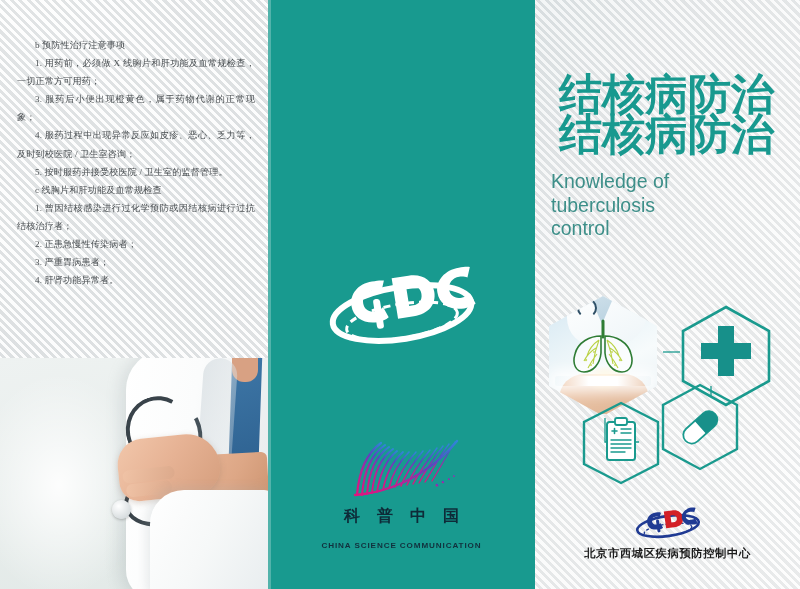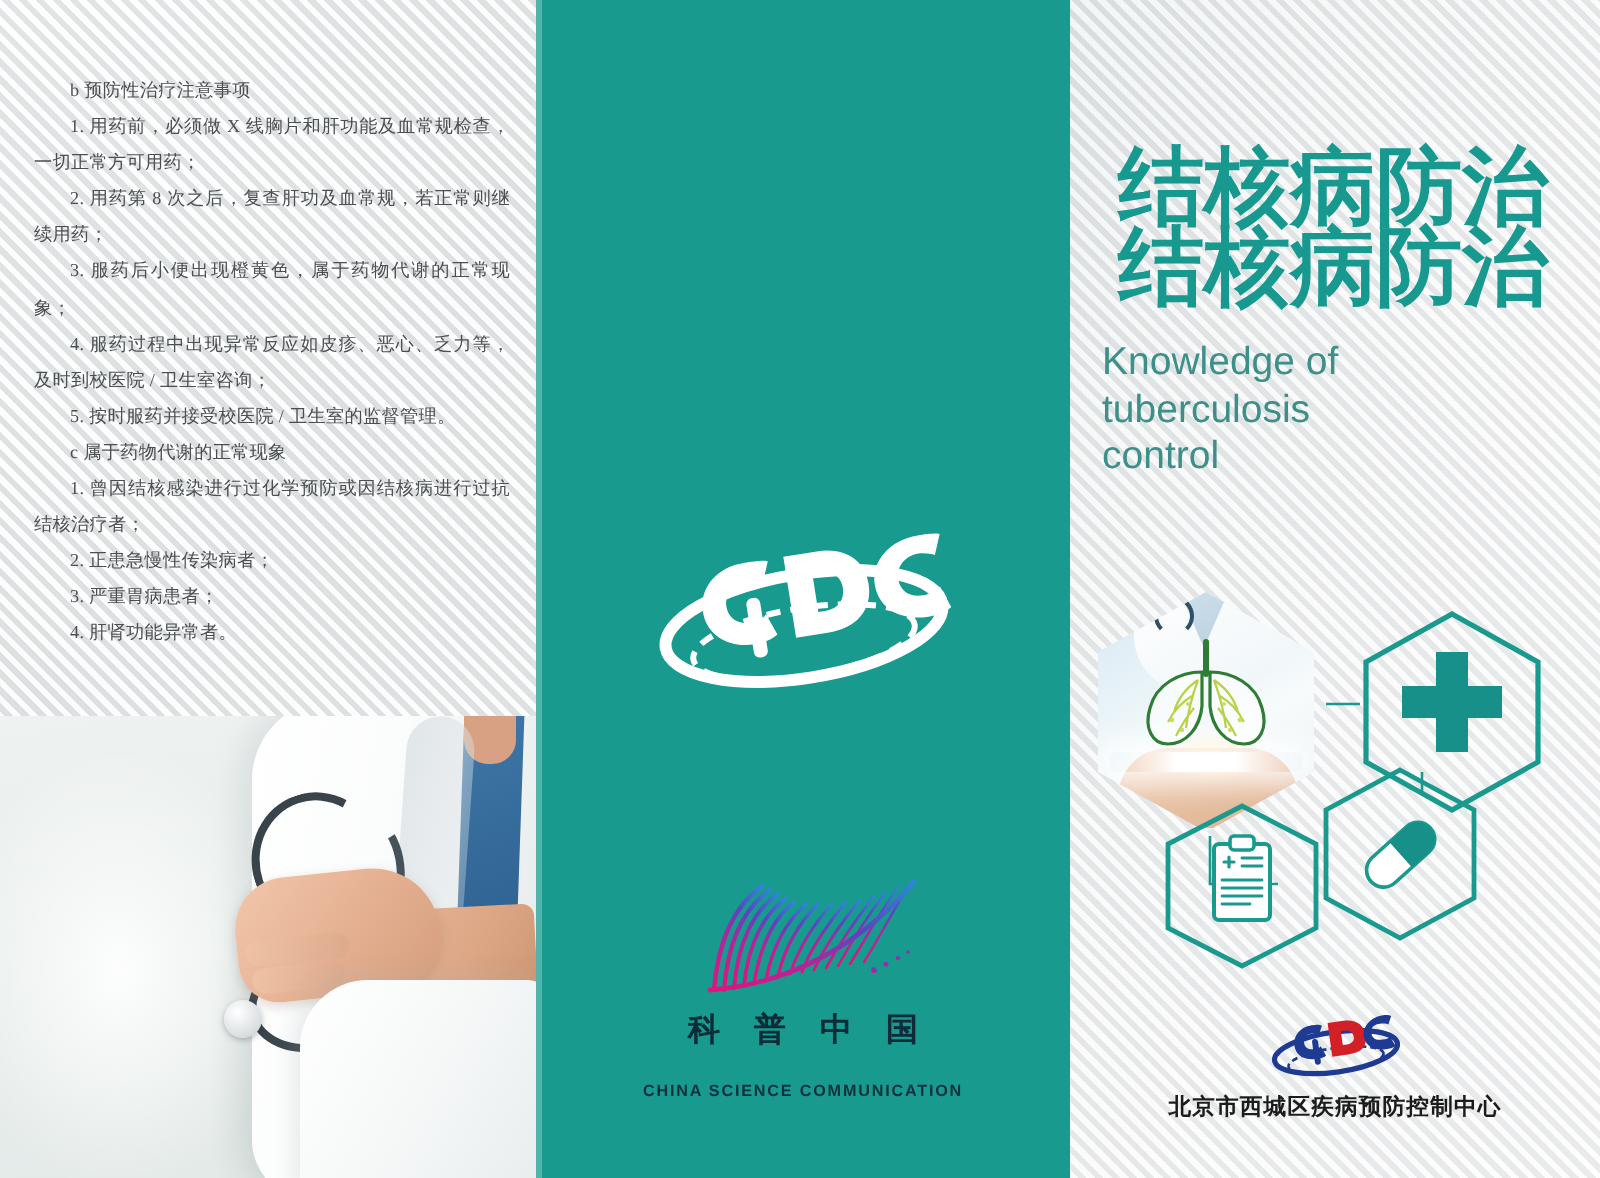--- a/index.html
+++ b/index.html
@@ -323,25 +323,24 @@
 
 <div id="brochure">
 
   <div id="panel-left">
     <div class="stripes"></div>
 
     <div id="left-text-area">
       <div id="left-body-copy">
         <p>b 预防性治疗注意事项</p>
         <p>1. 用药前，必须做 X 线胸片和肝功能及血常规检查，一切正常方可用药；</p>
-        <p>2. 用药第 8 次之后，复查肝功及血常规，若正常则继续用药；</p>
         <p>3. 服药后小便出现橙黄色，属于药物代谢的正常现象；</p>
         <p>4. 服药过程中出现异常反应如皮疹、恶心、乏力等，及时到校医院 / 卫生室咨询；</p>
         <p>5. 按时服药并接受校医院 / 卫生室的监督管理。</p>
-        <p>c 属于药物代谢的正常现象</p>
+        <p>c 线胸片和肝功能及血常规检查</p>
         <p>1. 曾因结核感染进行过化学预防或因结核病进行过抗结核治疗者；</p>
         <p>2. 正患急慢性传染病者；</p>
         <p>3. 严重胃病患者；</p>
         <p>4. 肝肾功能异常者。</p>
       </div>
     </div>
 
     <div id="doctor-photo">
       <div class="ph-blur-bg"></div>
       <div class="ph-coat"></div>

